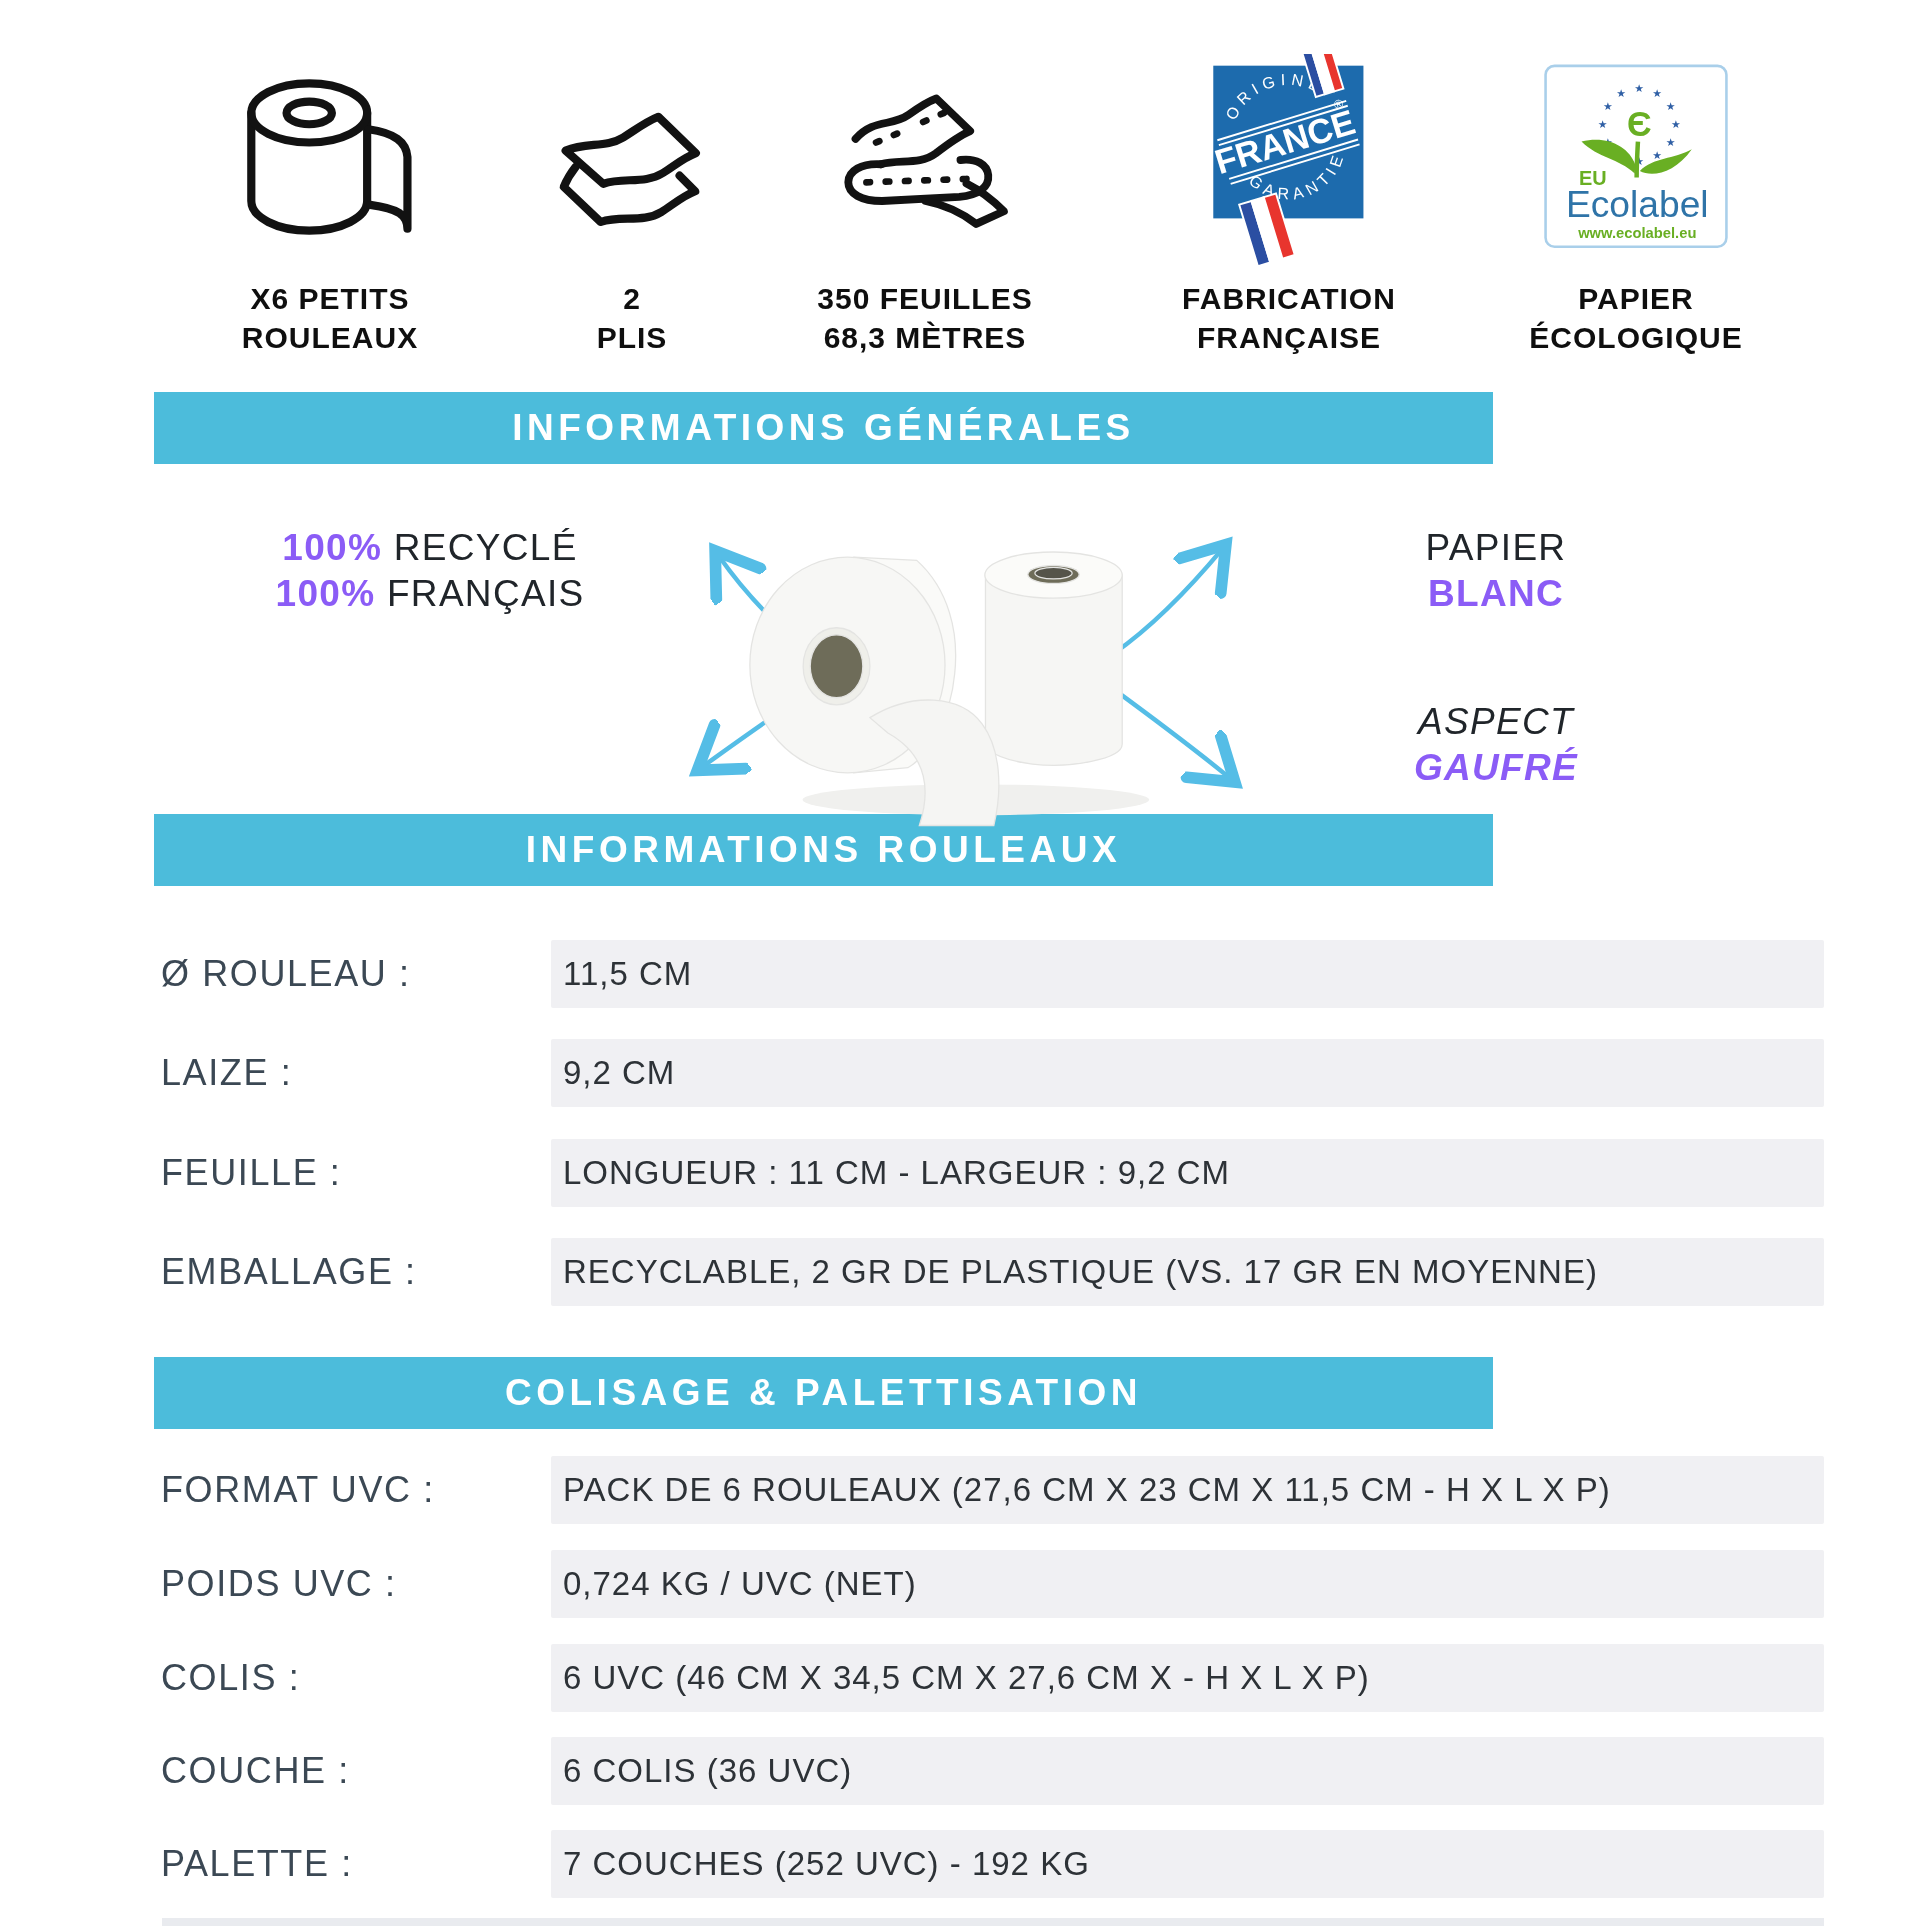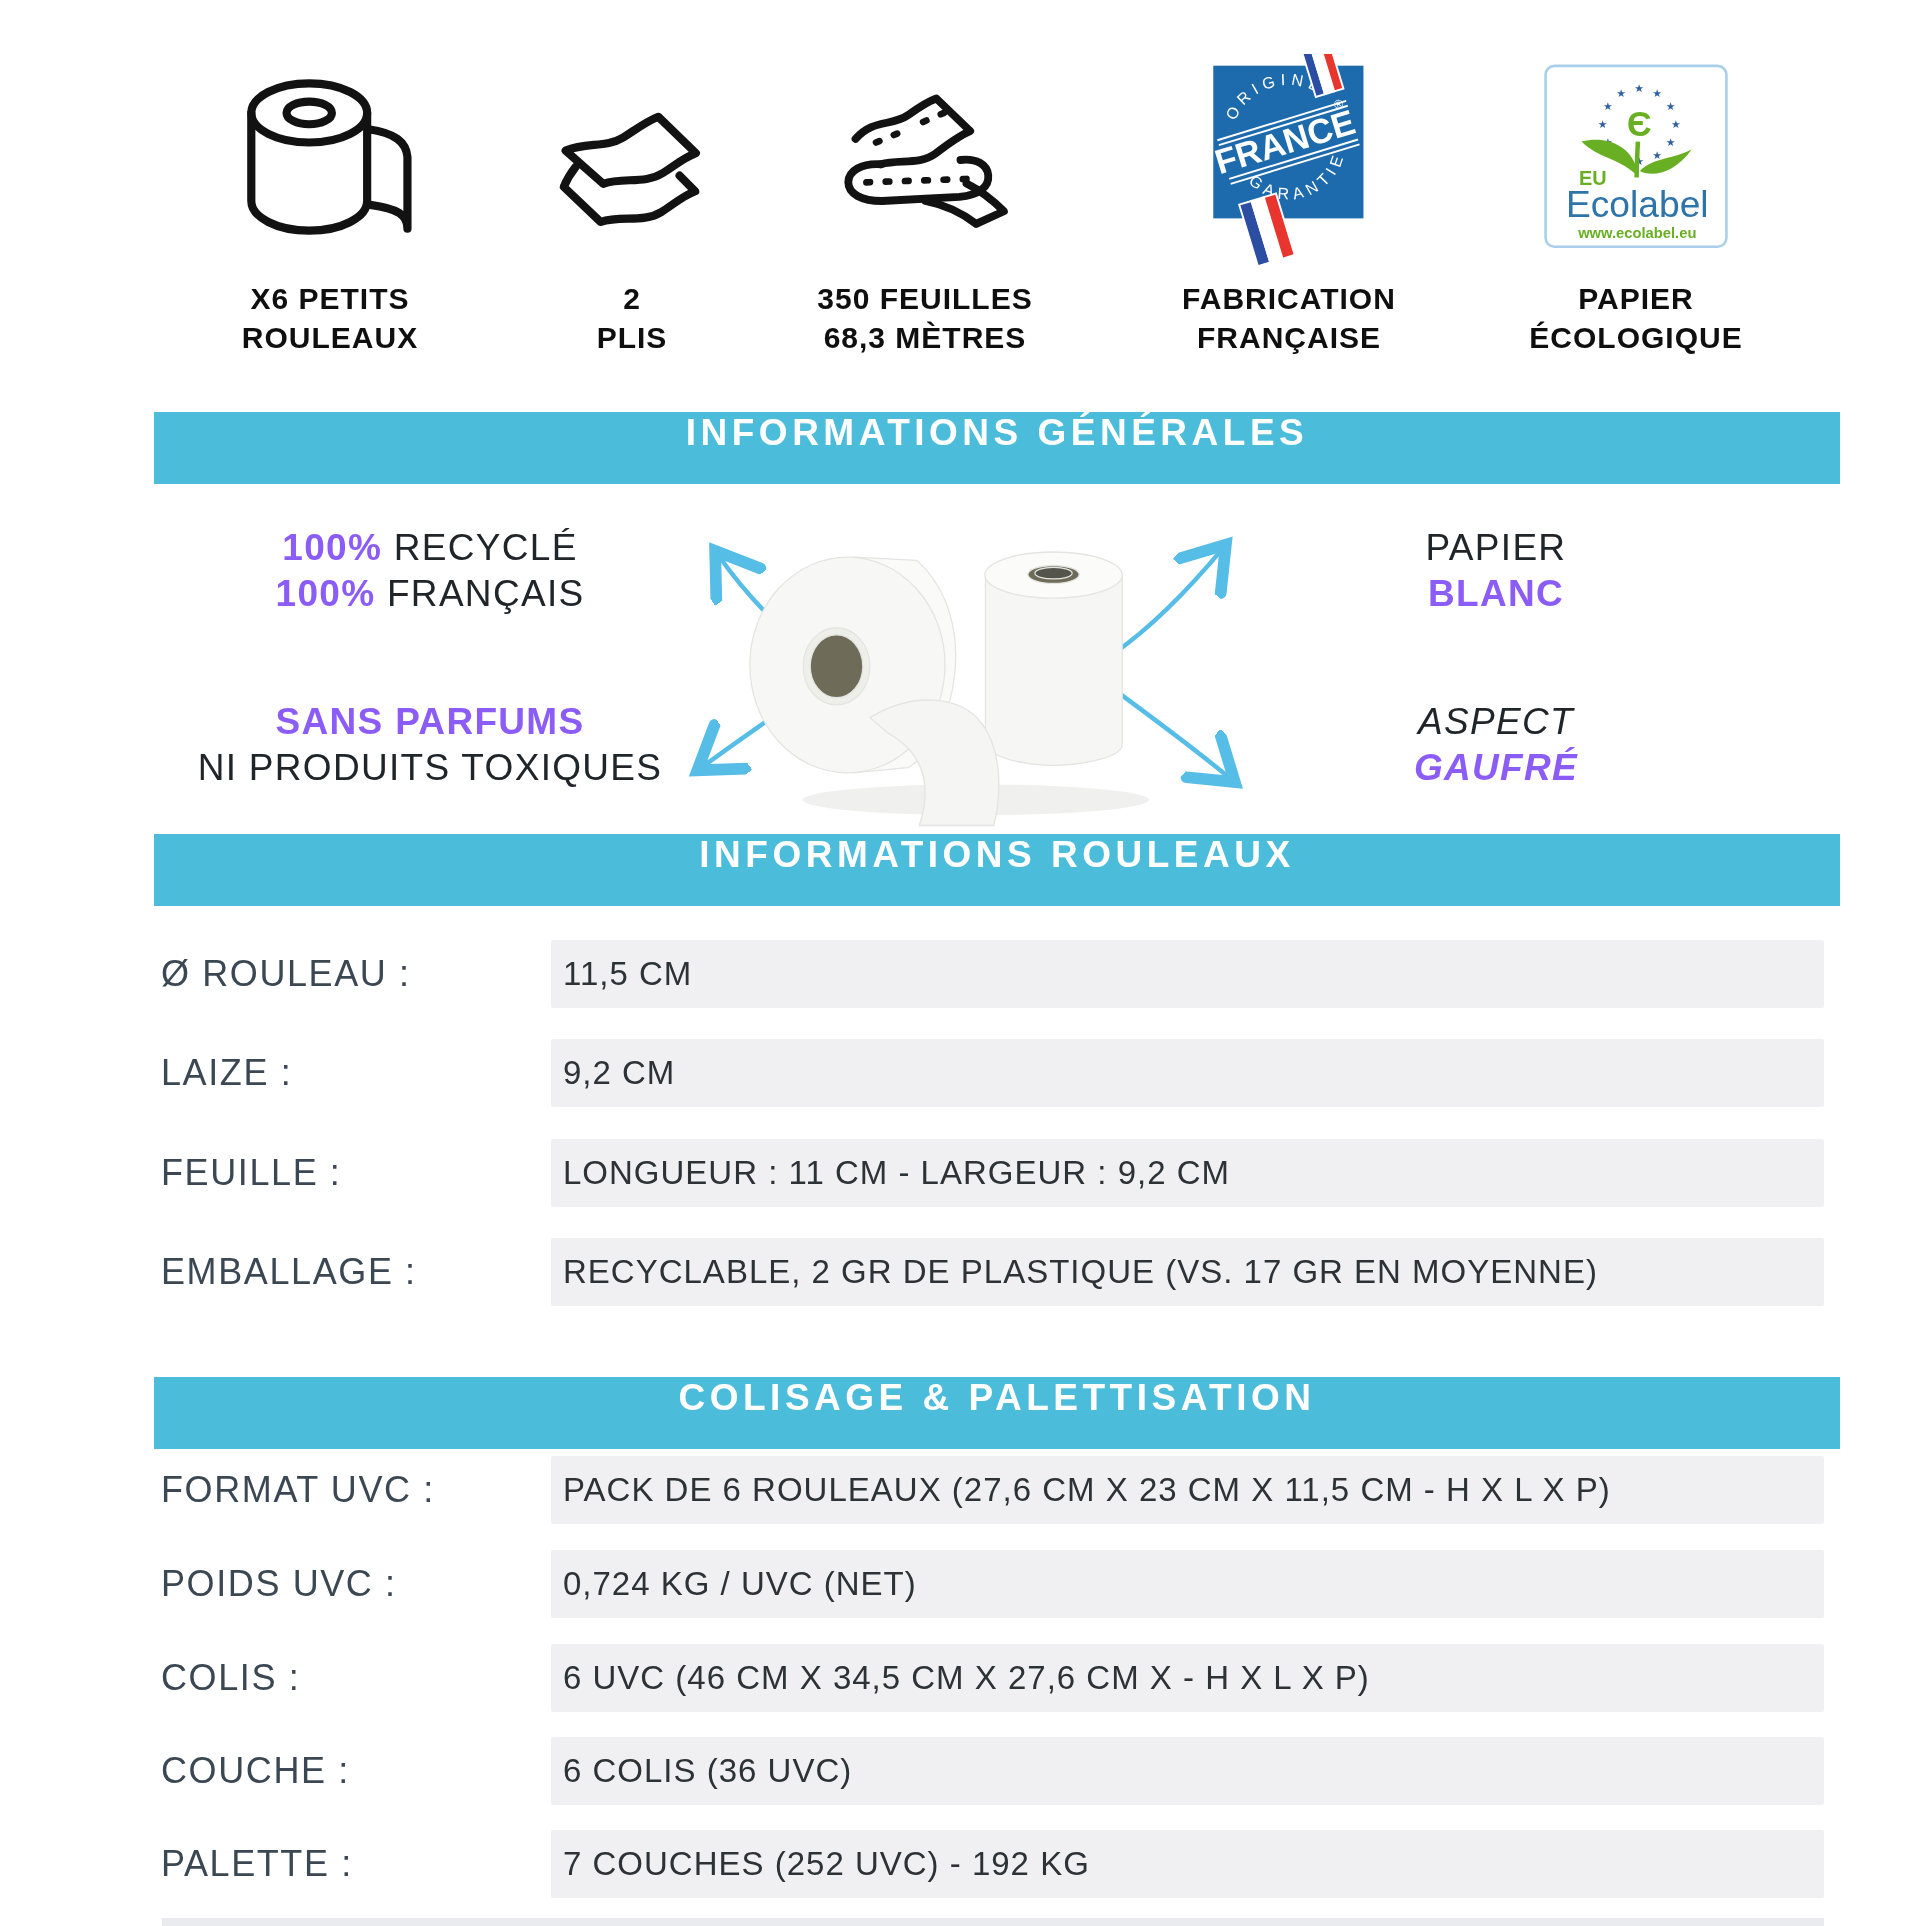--- a/index.html
+++ b/index.html
@@ -14,23 +14,23 @@
   #badge-sheets{left:758px}
   #badge-france{left:1122px}
   #badge-ecolabel{left:1469px}
   .icon-box{height:239px;display:flex;align-items:center;justify-content:center;}
   .badge-label{font-weight:800;font-size:30px;line-height:39px;color:#0f0f0f;letter-spacing:1px;}
 
   .lineart{stroke:#121212;stroke-width:13;fill:none;stroke-linecap:round;stroke-linejoin:round;}
   .lineart-dash{stroke:#121212;stroke-width:11;fill:none;stroke-linecap:round;stroke-dasharray:6 26;}
 
   
-  .banner{position:absolute;left:154px;width:1686px;height:72px;background:#4CBCDB;
-          display:flex;align-items:flex-start;justify-content:center;
-          color:#ffffff;font-size:37px;font-weight:700;letter-spacing:4.5px;margin-top:20px;}
+  .banner{position:absolute;left:154px;width:1339px;height:72px;background:#4CBCDB;
+          display:flex;align-items:center;justify-content:center;
+          color:#ffffff;font-size:37px;font-weight:700;letter-spacing:4.5px;}
   #banner-general{top:392px}
   #banner-rolls{top:814px}
   #banner-packing{top:1357px}
 
   
   .callout{position:absolute;text-align:center;color:#20252a;font-size:37px;line-height:46px;letter-spacing:1.3px;}
   .callout b{font-weight:800;color:#8b5cf6;}
   #callout-recycled{left:154px;top:525px;width:552px;}
   #callout-parfum{left:128px;top:699px;width:604px;}
   #callout-paper{left:1252px;top:525px;width:488px;}
@@ -177,24 +177,20 @@
   <div class="banner" id="banner-rolls">
     <span>INFORMATIONS ROULEAUX</span>
   </div>
   <div class="banner" id="banner-packing">
     <span>COLISAGE &amp; PALETTISATION</span>
   </div>
 
   <div class="callout" id="callout-recycled">
     <div><b>100%</b><span> RECYCLÉ</span></div>
     <div><b>100%</b><span> FRANÇAIS</span></div>
-  </div>
-  <div class="callout" id="callout-parfum">
-    <div><b>SANS PARFUMS</b></div>
-    <div><span>NI PRODUITS TOXIQUES</span></div>
   </div>
   <div class="callout" id="callout-paper">
     <div><span>PAPIER</span></div>
     <div><b>BLANC</b></div>
   </div>
   <div class="callout" id="callout-aspect">
     <div><span>ASPECT</span></div>
     <div><b>GAUFRÉ</b></div>
   </div>
 

